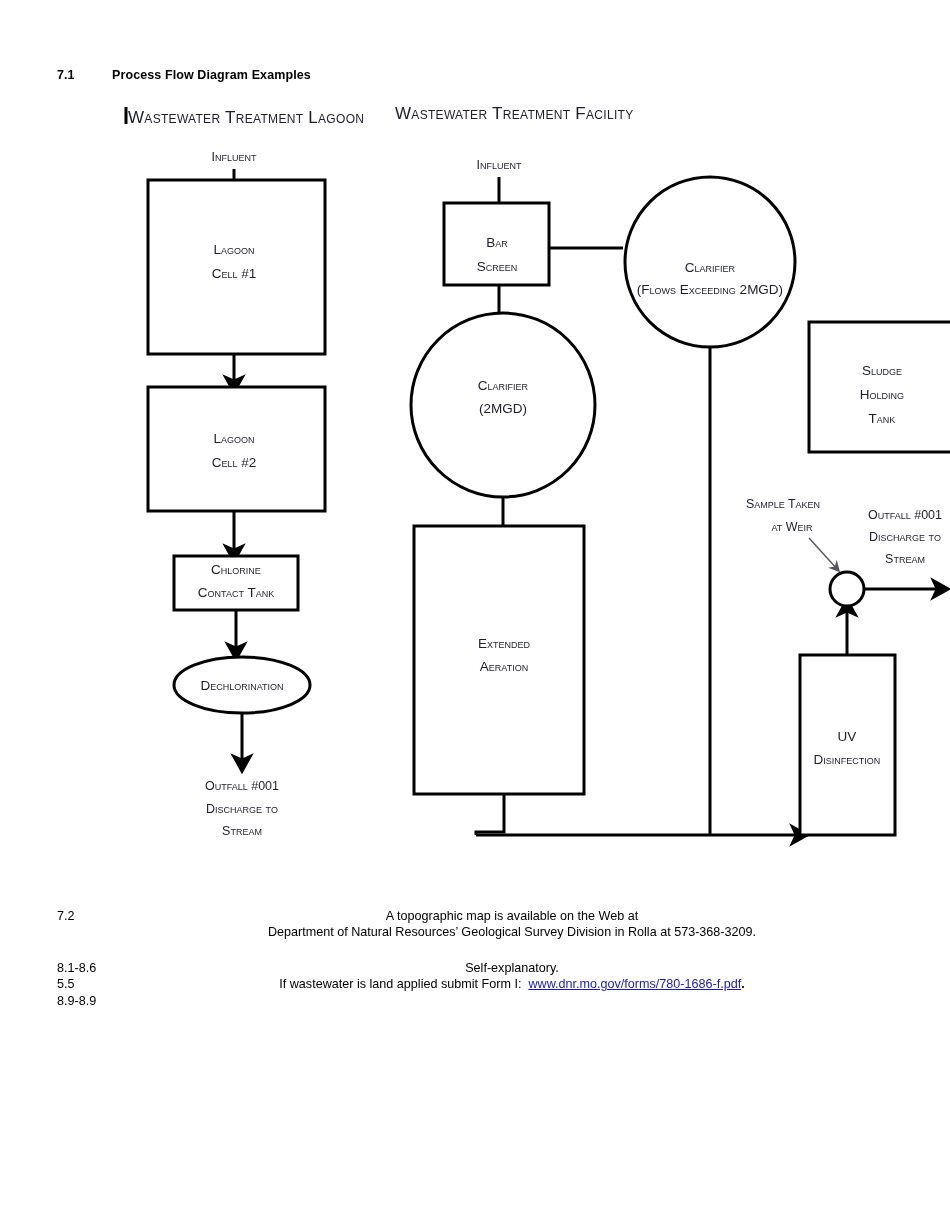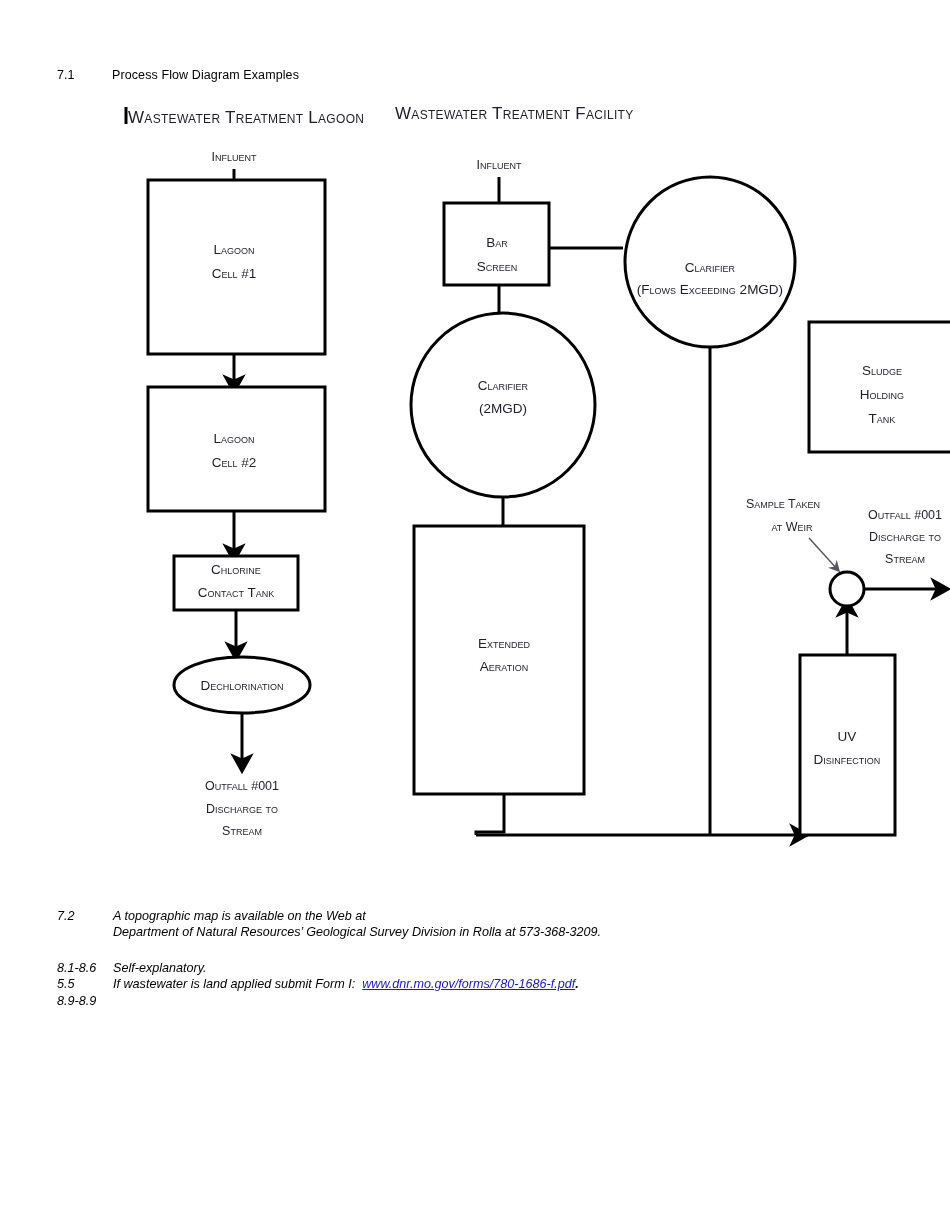--- a/index.html
+++ b/index.html
@@ -16,21 +16,21 @@
     color: #000000;
     overflow: hidden;
   }
 
   
   .section-head {
     position: absolute;
     left: 57px;
     top: 68px;
     font-size: 12.5px;
-    font-weight: normal;
+    font-weight: bold;
     letter-spacing: 0.1px;
     white-space: nowrap;
   }
   .section-head .num {
     display: inline-block;
     width: 55px;
   }
 
   
   .diagram-wrap {
@@ -87,32 +87,32 @@
   .body-text {
     position: absolute;
     left: 0;
     top: 908px;
     width: 950px;
     font-size: 12.6px;
     line-height: 16.4px;
   }
   .para {
     position: relative;
-    padding-left: 113px;
+    padding-left: 74px;
     margin-bottom: 0;
-    font-style: italic;
   }
   .para .tag {
     position: absolute;
     left: 57px;
     top: 0;
     white-space: nowrap;
   }
   .para .txt {
     display: block;
+    text-align: center;
   }
   .list-block {
     margin-top: 19px;
   }
   .list-block .para {
     margin-bottom: 0;
   }
   a.link, .link {
     color: #1818c8;
     text-decoration: underline;

